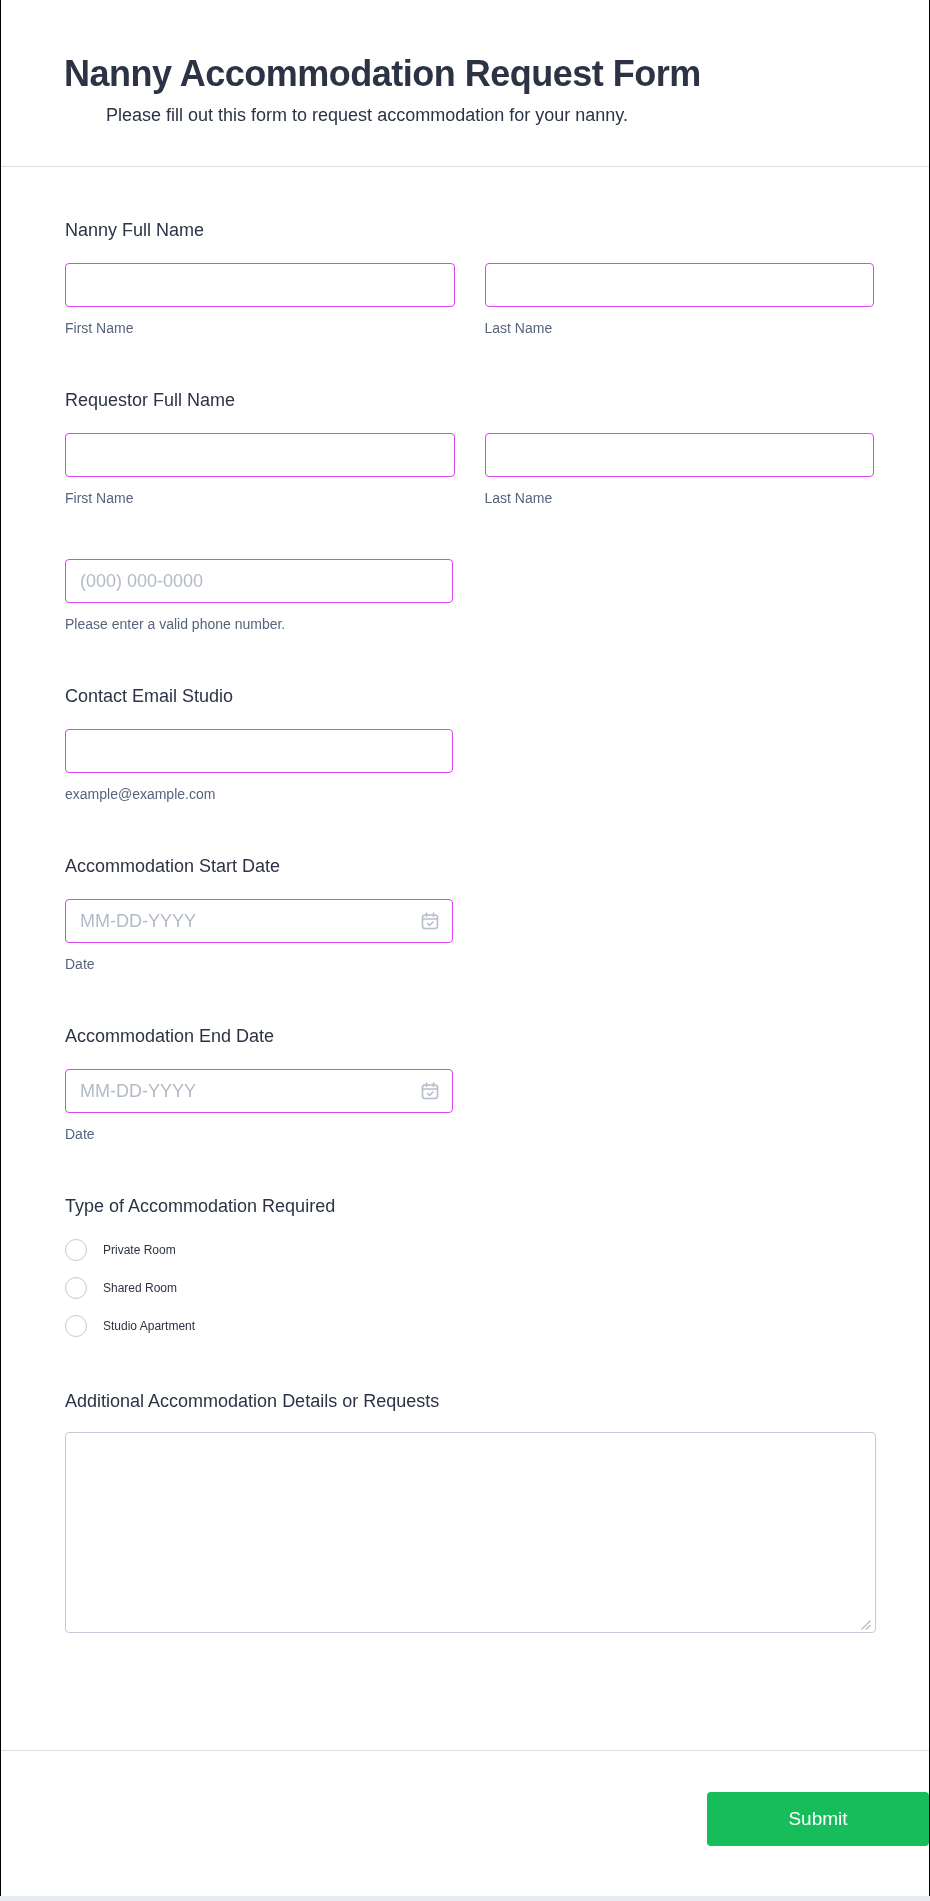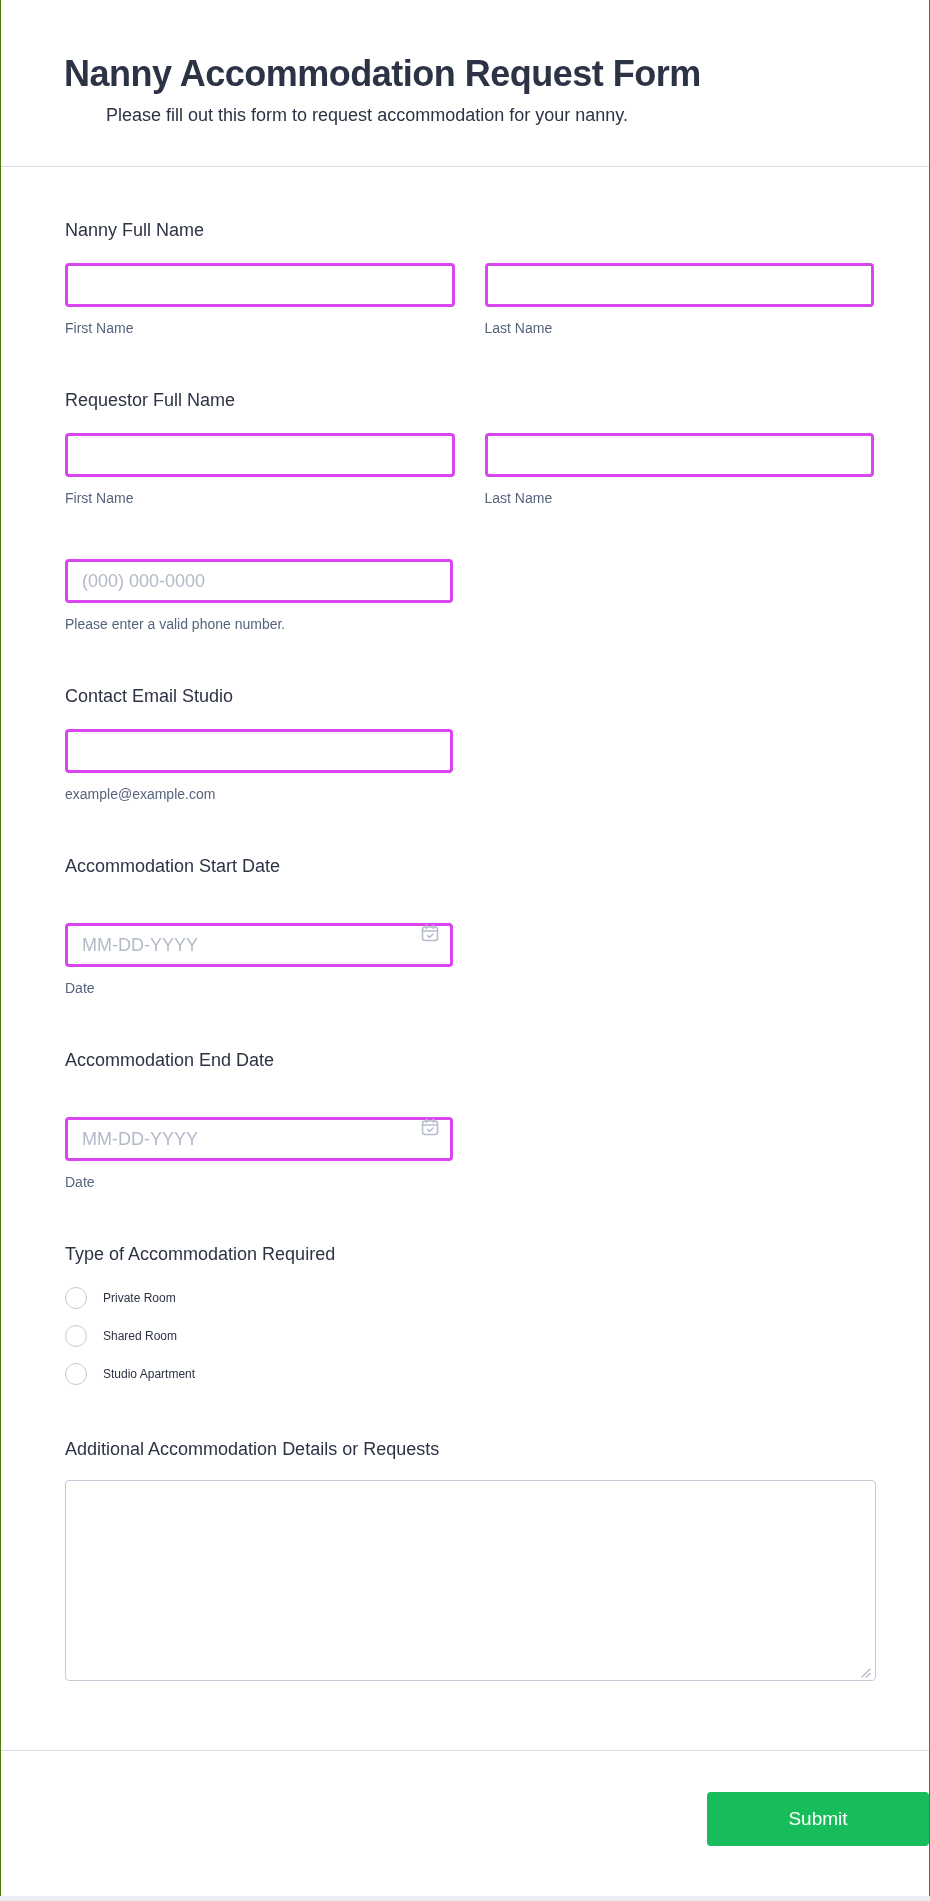--- a/index.html
+++ b/index.html
@@ -2,21 +2,21 @@
 <html><head>
 <meta charset="utf-8">
 <style>
   * { margin: 0; padding: 0; box-sizing: border-box; }
   html, body { width: 100%; }
   body {
     background: #e9ecf3;
     font-family: "Liberation Sans", "DejaVu Sans", sans-serif;
     color: #2c3345;
   }
-  .page { width: 930px; min-height: 1901px; margin: 0 auto; background: #4d7c0f; }
+  .page { width: 930px; min-height: 1901px; margin: 0 auto; background: #000000; }
   .card {
     background: #ffffff;
     margin: 0 1px;
     min-height: 1896px;
     display: flex;
     flex-direction: column;
   }
 
   
   .form-header { padding: 52px 63px 40px 63px; }
@@ -43,40 +43,40 @@
     font-size: 18px;
     font-weight: 500;
     color: #2c3345;
     line-height: 22px;
   }
   .input-row { display: flex; gap: 30px; margin-top: 22px; }
   .input-col { width: 390px; }
   .text-input {
     width: 100%;
     height: 44px;
-    border: 3px solid #d946ef;
+    border: 1px solid #d946ef;
     border-radius: 4px;
     background: #fff;
     padding: 0 14px;
     font-size: 18px;
     font-family: "Liberation Sans", "DejaVu Sans", sans-serif;
     color: #2c3345;
     outline: none;
   }
   .text-input::placeholder { color: #b3bac7; opacity: 1; }
   .sublabel {
     margin-top: 13px;
     font-size: 14px;
     font-weight: 400;
     color: #57647e;
     line-height: 17px;
   }
   .single { width: 388px; }
   .date-wrap { position: relative; width: 388px; margin-top: 22px; }
-  .date-wrap .text-input { padding-right: 56px; margin-top: 24px; }
+  .date-wrap .text-input { padding-right: 56px; }
   .cal-icon {
     position: absolute;
     right: 13px;
     top: 50%;
     transform: translateY(-50%);
     width: 20px;
     height: 20px;
     pointer-events: none;
   }
 

